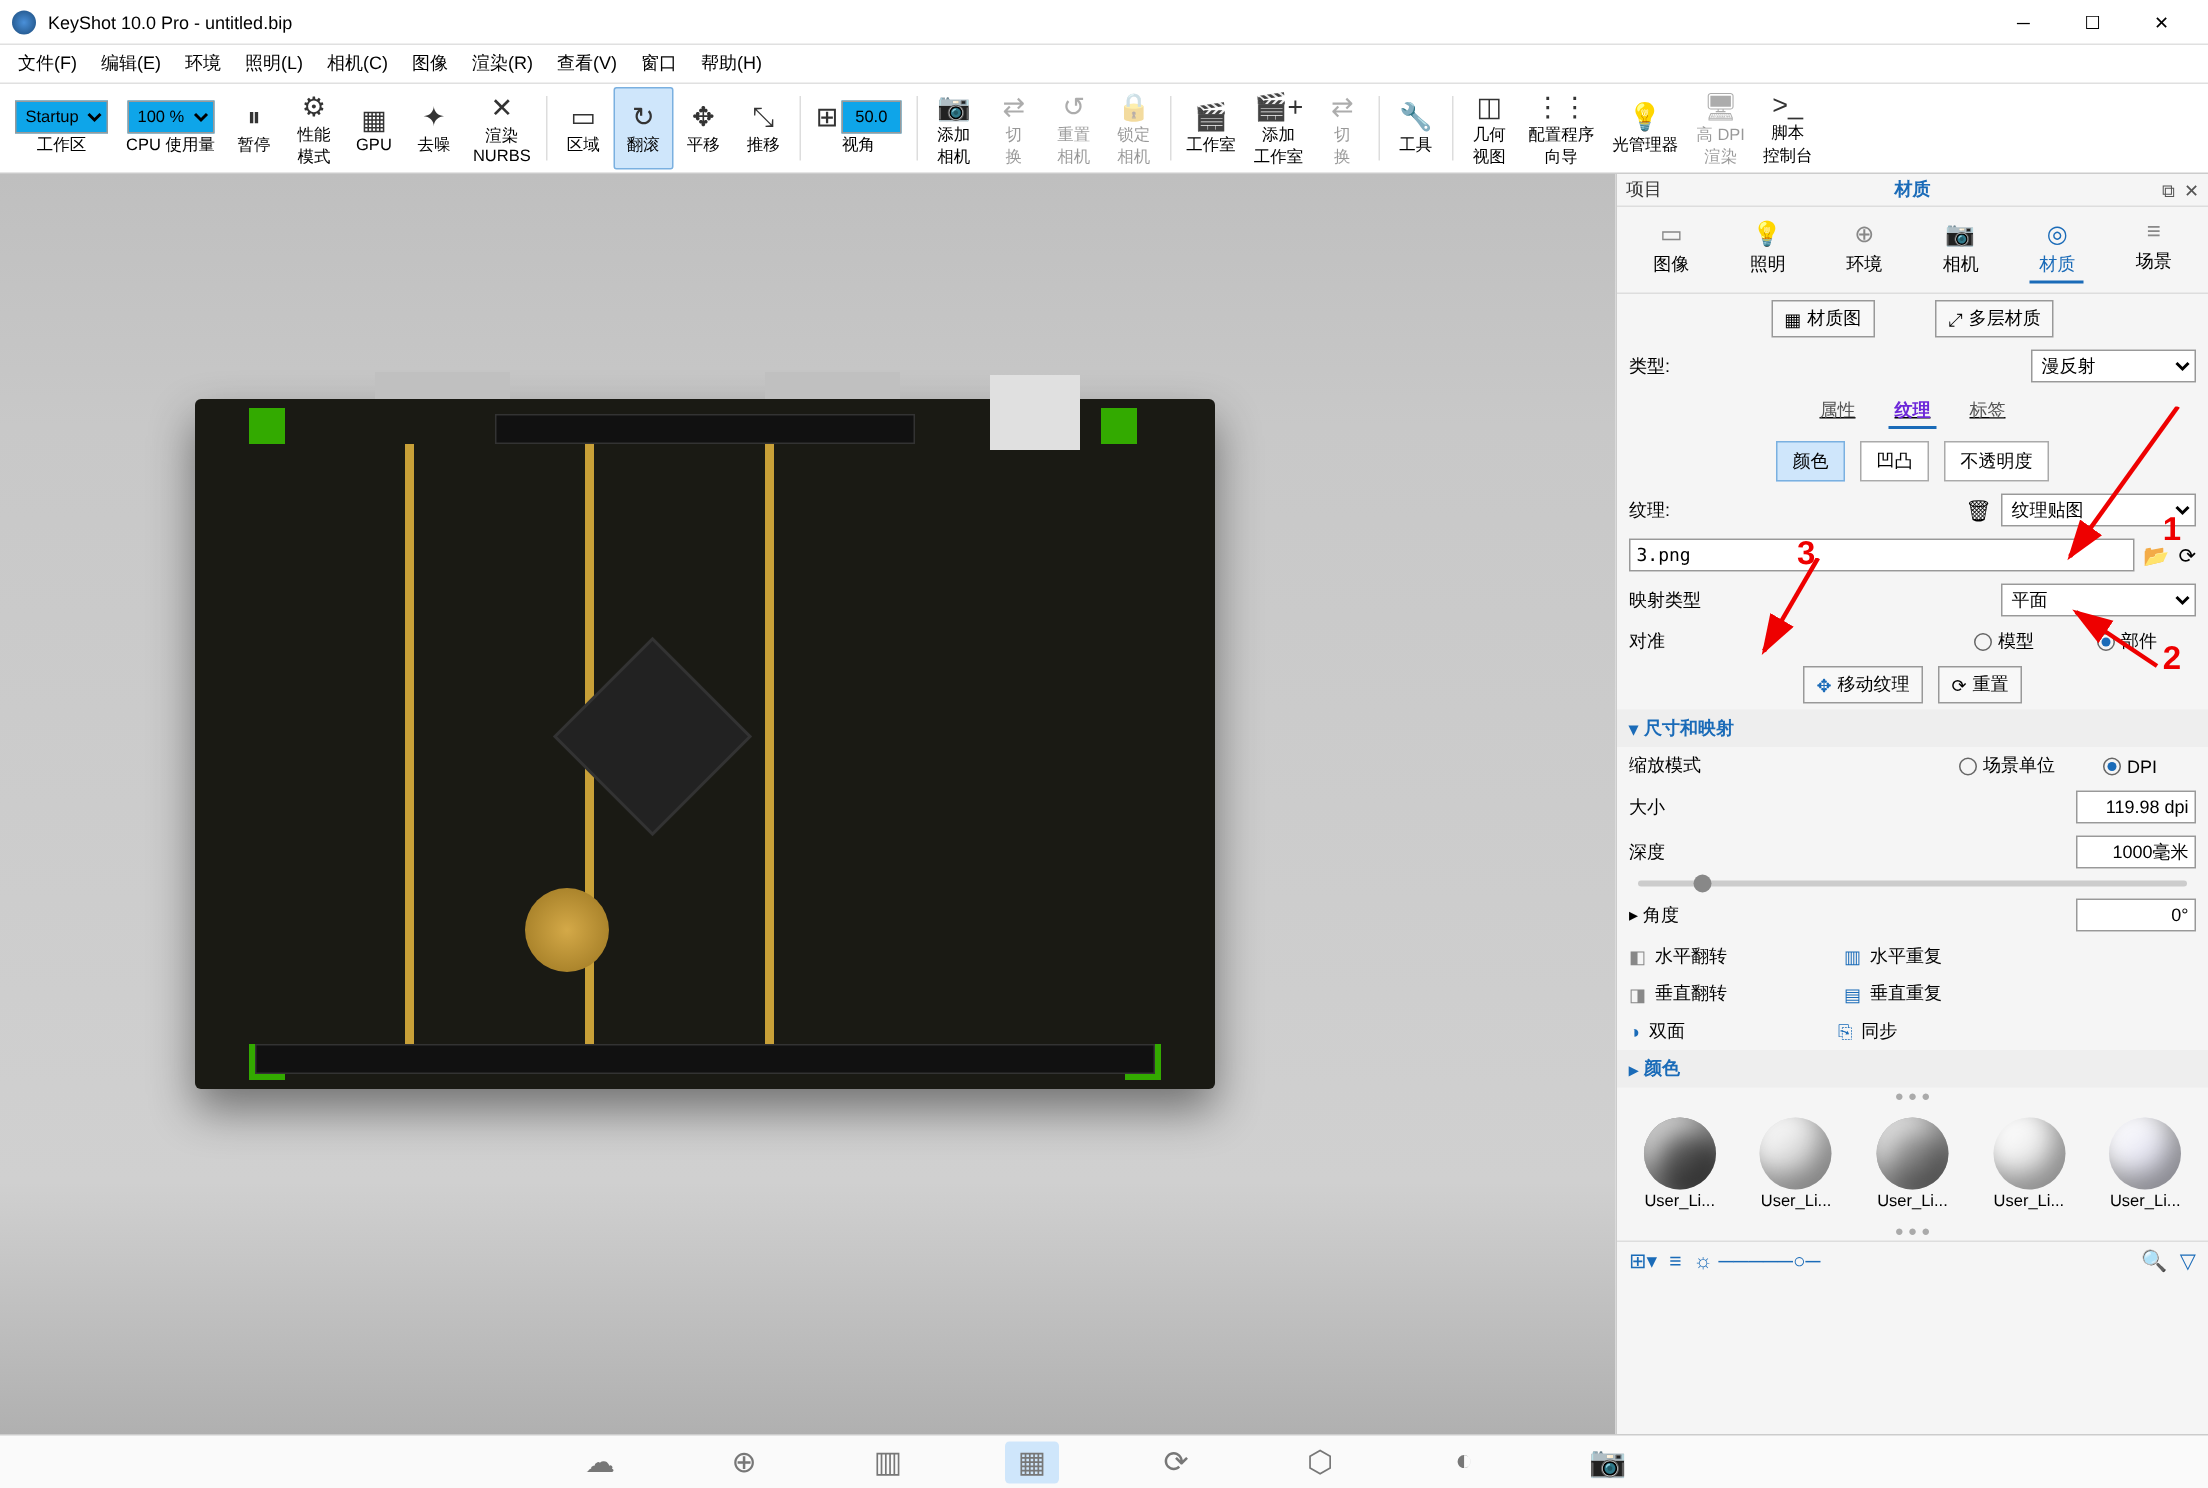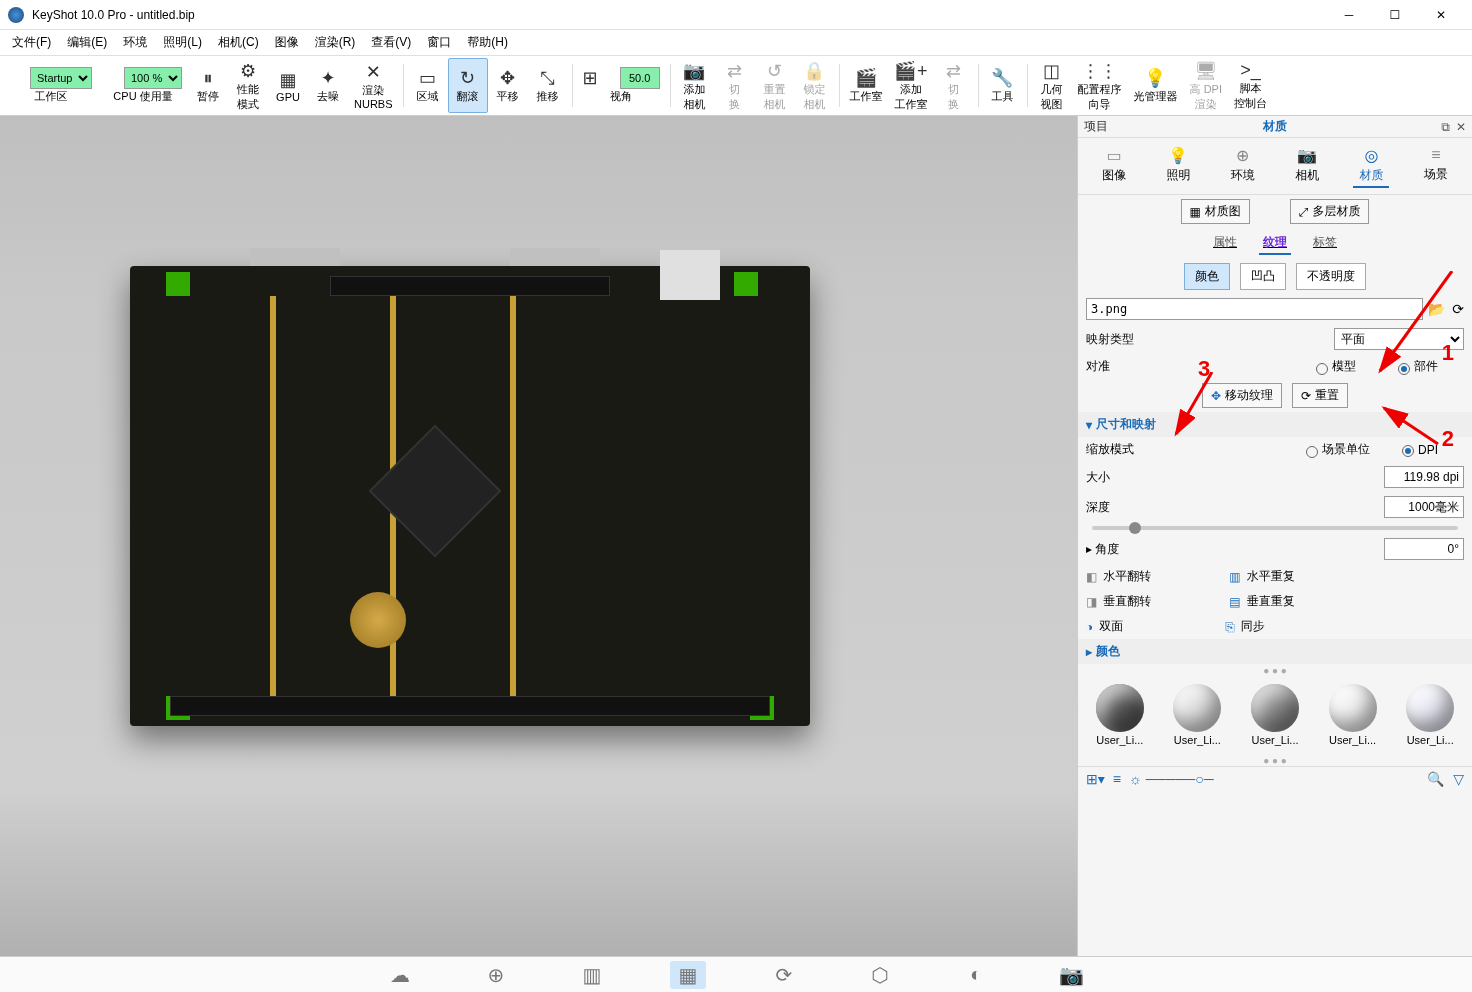--- a/index.html
+++ b/index.html
@@ -14,21 +14,21 @@
 .menubar { height: 26px; background: #fff; display: flex; align-items: center; padding: 0 4px; border-bottom: 1px solid #e0e0e0; }
 .menubar span { padding: 4px 8px; cursor: pointer; }
 
 .toolbar { height: 60px; background: #fff; display: flex; align-items: stretch; border-bottom: 1px solid #ccc; padding: 2px 4px; }
 .tbitem { display: flex; flex-direction: column; align-items: center; justify-content: center; padding: 2px 6px; min-width: 40px; border-radius: 2px; }
 .tbitem.active { background: #cfe6fb; border: 1px solid #7ab0e0; }
 .tbitem.disabled { opacity: 0.4; }
 .tbitem .ic { font-size: 18px; color: #333; height: 22px; display:flex;align-items:center; }
 .tbitem .lb { font-size: 11px; white-space: nowrap; text-align: center; }
 .tbsep { width: 1px; background: #ddd; margin: 6px 4px; }
-.tbdrop { height: 22px; border: 1px solid #999; background: #86efac; padding: 0 2px; font-size: 11px; margin-left: 20px; }
+.tbdrop { height: 22px; border: 1px solid #999; background: #0ea5e9; padding: 0 2px; font-size: 11px; }
 
 .main { display: flex; height: calc(100% - 116px - 36px); }
 .viewport { flex: 1; background: linear-gradient(#bfbfbf 0%, #c8c8c8 20%, #d0d0d0 80%, #b0b0b0 100%); position: relative; overflow: hidden; }
 .board { position: absolute; left: 130px; top: 150px; width: 680px; height: 460px; background: #1a1a14; border-radius: 4px; box-shadow: 0 14px 30px rgba(0,0,0,.45); }
 .board::before, .board::after { content:""; position:absolute; top:-18px; width:90px; height:18px; background:#c0c0c0; }
 .board::before{ left:120px;} .board::after{ left:380px;}
 .eth { position:absolute; top:-16px; right:90px; width:60px; height:50px; background:#e0e0e0;}
 .chip { position:absolute; top:180px; left:260px; width:90px; height:90px; background:#222; transform:rotate(45deg); box-shadow:0 0 0 2px #333;}
 .battery{ position:absolute; bottom:78px; left:220px; width:56px; height:56px; border-radius:50%; background:radial-gradient(#d4a948,#9a7520);}
 .corner{position:absolute;width:24px;height:24px;background:#3a0;}
@@ -63,21 +63,21 @@
 .pillrow{ display:flex; justify-content:center; gap:10px; padding:4px;}
 .pill{ border:1px solid #aaa; padding:4px 10px; background:#fff; cursor:pointer;}
 .pill.active{ background:#cfe6fb; border-color:#7ab0e0;}
 
 .section-title{ display:flex; align-items:center; gap:4px; padding:4px 8px; background:#eee; font-weight:bold; color:#1a6bb8;}
 .slider{ flex:1; height:4px; background:#ccc; border-radius:2px; position:relative; margin:0 6px;}
 .slider .knob{ position:absolute; left:10%; top:-4px; width:12px;height:12px;border-radius:50%;background:#888;}
 
 .valbox{ width:80px; border:1px solid #999; background:#fff; text-align:right; padding:2px 4px; height:22px;}
 
-.radio{ display:inline-flex; align-items:flex-end; gap:4px; cursor:pointer;}
+.radio{ display:inline-flex; align-items:center; gap:4px; cursor:pointer;}
 .radio .dot{ width:12px;height:12px;border-radius:50%;border:1px solid #666;display:inline-flex;align-items:center;justify-content:center;}
 .radio.checked .dot::after{content:"";width:6px;height:6px;border-radius:50%;background:#1a6bb8;}
 
 .swatches{ display:flex; gap:10px; padding:8px; flex-wrap:wrap; justify-content:space-around;}
 .swatch{ display:flex; flex-direction:column; align-items:center; gap:2px; width:64px;}
 .swatch .ball{ width:48px;height:48px;border-radius:50%;box-shadow:inset -8px -10px 16px rgba(0,0,0,.4), inset 8px 10px 16px rgba(255,255,255,.7);}
 .swatch .nm{ font-size:11px; white-space:nowrap; overflow:hidden; text-overflow:ellipsis; width:100%; text-align:center;}
 
 .bottombar{ position:absolute; bottom:0; left:0; right:0; height:36px; background:#fafafa; border-top:1px solid #ccc; display:flex; align-items:center; justify-content:center; gap:60px;}
 .bottombar .bic{ font-size:20px; color:#777; width:36px; height:28px; display:flex;align-items:center;justify-content:center; border-radius:3px;}
@@ -289,32 +289,43 @@
           <div>场景</div>
         </div>
       </div>
 
 
     <div class="proprow" style="justify-content:center;gap:40px;">
       <span class="btn">▦ <span>材质图</span></span>
       <span class="btn">⤢ <span>多层材质</span></span>
     </div>
 
+    <div class="proprow">
+      <span class="plabel">类型:</span>
+      <span style="flex:1"></span>
+      <select class="sel" style="width:110px;"><option>漫反射</option></select>
+    </div>
 
     <div class="subtabs" id="subtabs">
         <div class="subtab">属性</div>
         <div class="subtab active">纹理</div>
         <div class="subtab">标签</div>
       </div>
     <div class="pillrow" id="pillrow">
         <div class="pill active">颜色</div>
         <div class="pill">凹凸</div>
         <div class="pill">不透明度</div>
       </div>
 
+    <div class="proprow">
+      <span class="plabel">纹理:</span>
+      <span style="flex:1"></span>
+      <span style="font-size:14px;">🗑</span>
+      <select class="sel" style="width:130px;"><option>纹理贴图</option></select>
+    </div>
 
     <div class="proprow">
       <input class="txtinput" value="3.png" style="">
       <span style="font-size:14px;">📂</span>
       <span style="font-size:14px;">⟳</span>
     </div>
 
     <div class="proprow">
       <span class="plabel" style="width:80px;">映射类型</span>
       <span style="flex:1"></span>

